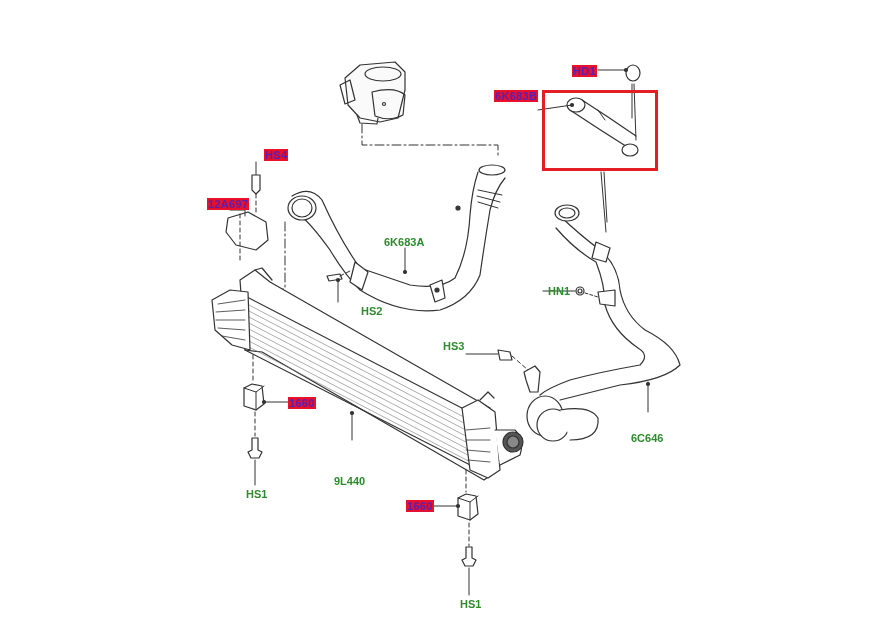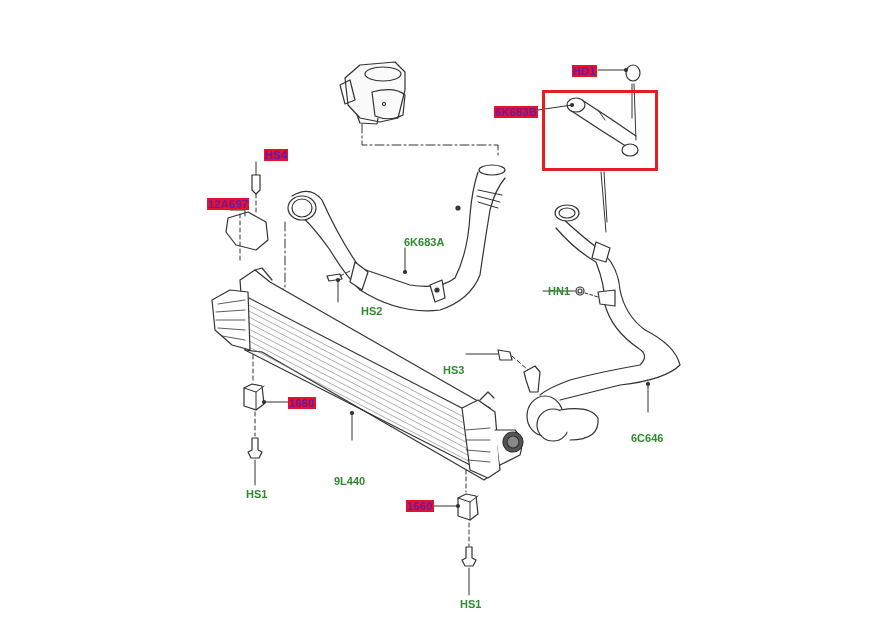--- a/index.html
+++ b/index.html
@@ -138,28 +138,28 @@
   <ellipse cx="633" cy="73" rx="7" ry="8" fill="#fff"></ellipse>
   <path d="M598 70 L626 70" stroke-width="1"></path>
   <circle cx="626" cy="70" r="1.5" fill="#333"></circle>
   <path d="M632 84 L632 118 M634 84 L636 140" stroke-width="1"></path>
   <path d="M601 172 L606 232 M604 172 L607 222" stroke-width="1"></path>
 </svg>
 
 <div class="selbox"></div>
 
 <span class="lbl hl" style="left:572px;top:65px;">HD1</span>
-<span class="lbl hl" style="left:494px;top:106px;">6K683B</span>
+<span class="lbl hl" style="left:494px;top:90px;">6K683B</span>
 <span class="lbl hl" style="left:240px;top:149px;margin-left:24px;">HS4</span>
 <span class="lbl hl" style="left:207px;top:198px;">12A697</span>
 <span class="lbl hl" style="left:288px;top:397px;">1660</span>
 <span class="lbl hl" style="left:406px;top:500px;">1660</span>
 
-<span class="lbl green" style="left:384px;top:236px;margin-left:20px;">6K683A</span>
+<span class="lbl green" style="left:384px;top:236px;">6K683A</span>
 <span class="lbl green" style="left:325px;top:305px;margin-left:36px;">HS2</span>
 <span class="lbl green" style="left:522px;top:285px;margin-left:26px;">HN1</span>
-<span class="lbl green" style="left:443px;top:364px;">HS3</span>
+<span class="lbl green" style="left:443px;top:340px;">HS3</span>
 <span class="lbl green" style="left:631px;top:432px;">6C646</span>
 <span class="lbl green" style="left:334px;top:443px;margin-top:32px;">9L440</span>
 <span class="lbl green" style="left:246px;top:488px;">HS1</span>
 <span class="lbl green" style="left:460px;top:598px;">HS1</span>
 
 </div>
 
 </body></html>

